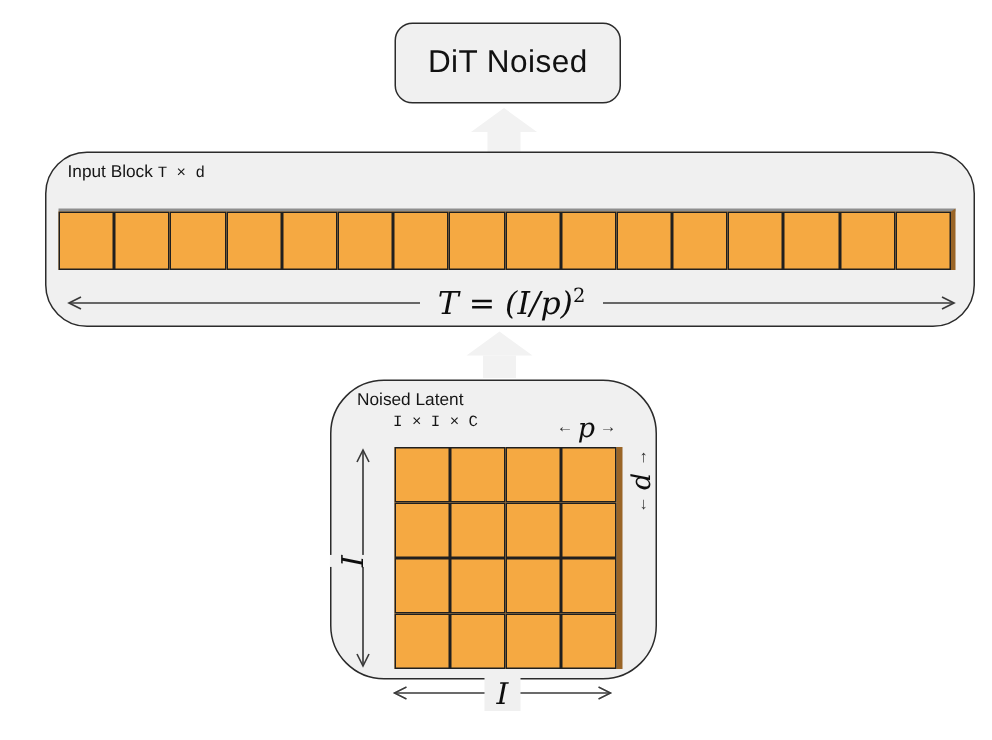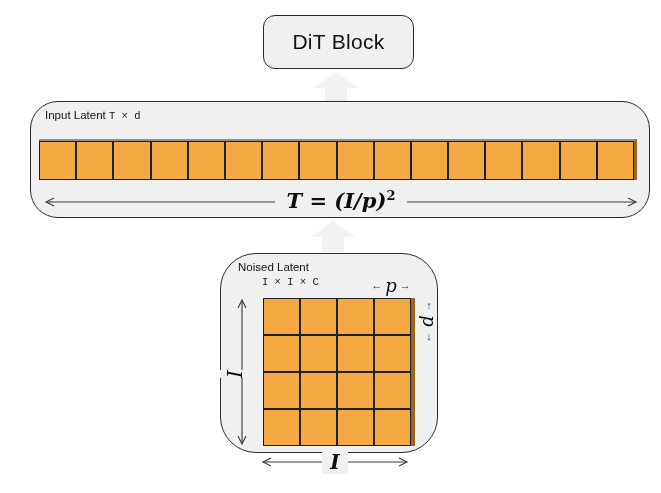--- a/index.html
+++ b/index.html
@@ -25,21 +25,21 @@
 
   
   .input-tokens{left:30px;top:101px;width:620px;height:117px;border-radius:28px;}
   .panel-label{position:absolute;font-size:11.5px;color:#151515;white-space:nowrap;}
   .mono-dims{font-family:"Liberation Mono",monospace;font-size:10.5px;text-align:right;}
   .it-label{left:14px;top:7px;}
   .token-strip{position:absolute;left:8px;top:37px;width:598px;height:41px;display:flex;
     border-top:2px solid #8e8e8e;border-right:3px solid var(--depth_edge);box-sizing:border-box;}
   .token{flex:1;background:var(--token_fill);border:1.2px solid var(--token_border);box-sizing:border-box;}
 
-  .measure{position:absolute;display:flex;justify-content:center;font-weight:bold;}
+  .measure{position:absolute;display:flex;align-items:center;justify-content:center;}
   .measure svg{position:absolute;left:0;top:50%;transform:translateY(-50%);}
   .measure .mlabel{position:relative;z-index:1;background:var(--box_fill);padding:0 12px;
     font-family:"DejaVu Serif",serif;font-style:italic;font-size:21px;color:#0d0d0d;}
   .formula-arrow{left:10px;top:86px;width:600px;height:28px;}
   .formula-arrow sup{font-size:13px;font-style:normal;}
 
   
   .noised-latent{left:220px;top:253px;width:218px;height:200px;border-radius:36px;}
   .nl-label{left:17px;top:7px;}
   .nl-dims{position:absolute;left:29px;top:22px;margin-left:12px;}
@@ -63,31 +63,31 @@
     padding:3px 0;font-size:20px;transform:rotate(-90deg);display:inline-block;}
   .w-measure{left:38px;top:196px;width:152px;height:24px;}
   .w-measure .mlabel{padding:0 8px;font-size:20px;}
 </style>
 </head>
 <body>
 
 <div class="canvas">
 
   <div class="panel dit-block">
-    <span>DiT Block</span>
+    <span>DiT Noised</span>
   </div>
 
   <div class="block-arrow arrow-top">
     <div class="head"></div>
     <div class="stem"></div>
   </div>
 
   <div class="panel input-tokens">
     <div class="panel-label it-label">
-      <span>Input Latent</span>
+      <span>Input Block</span>
       <span class="mono-dims">T × d</span>
     </div>
 
     <div class="token-strip">
         <div class="token"></div>
         <div class="token"></div>
         <div class="token"></div>
         <div class="token"></div>
         <div class="token"></div>
         <div class="token"></div>

